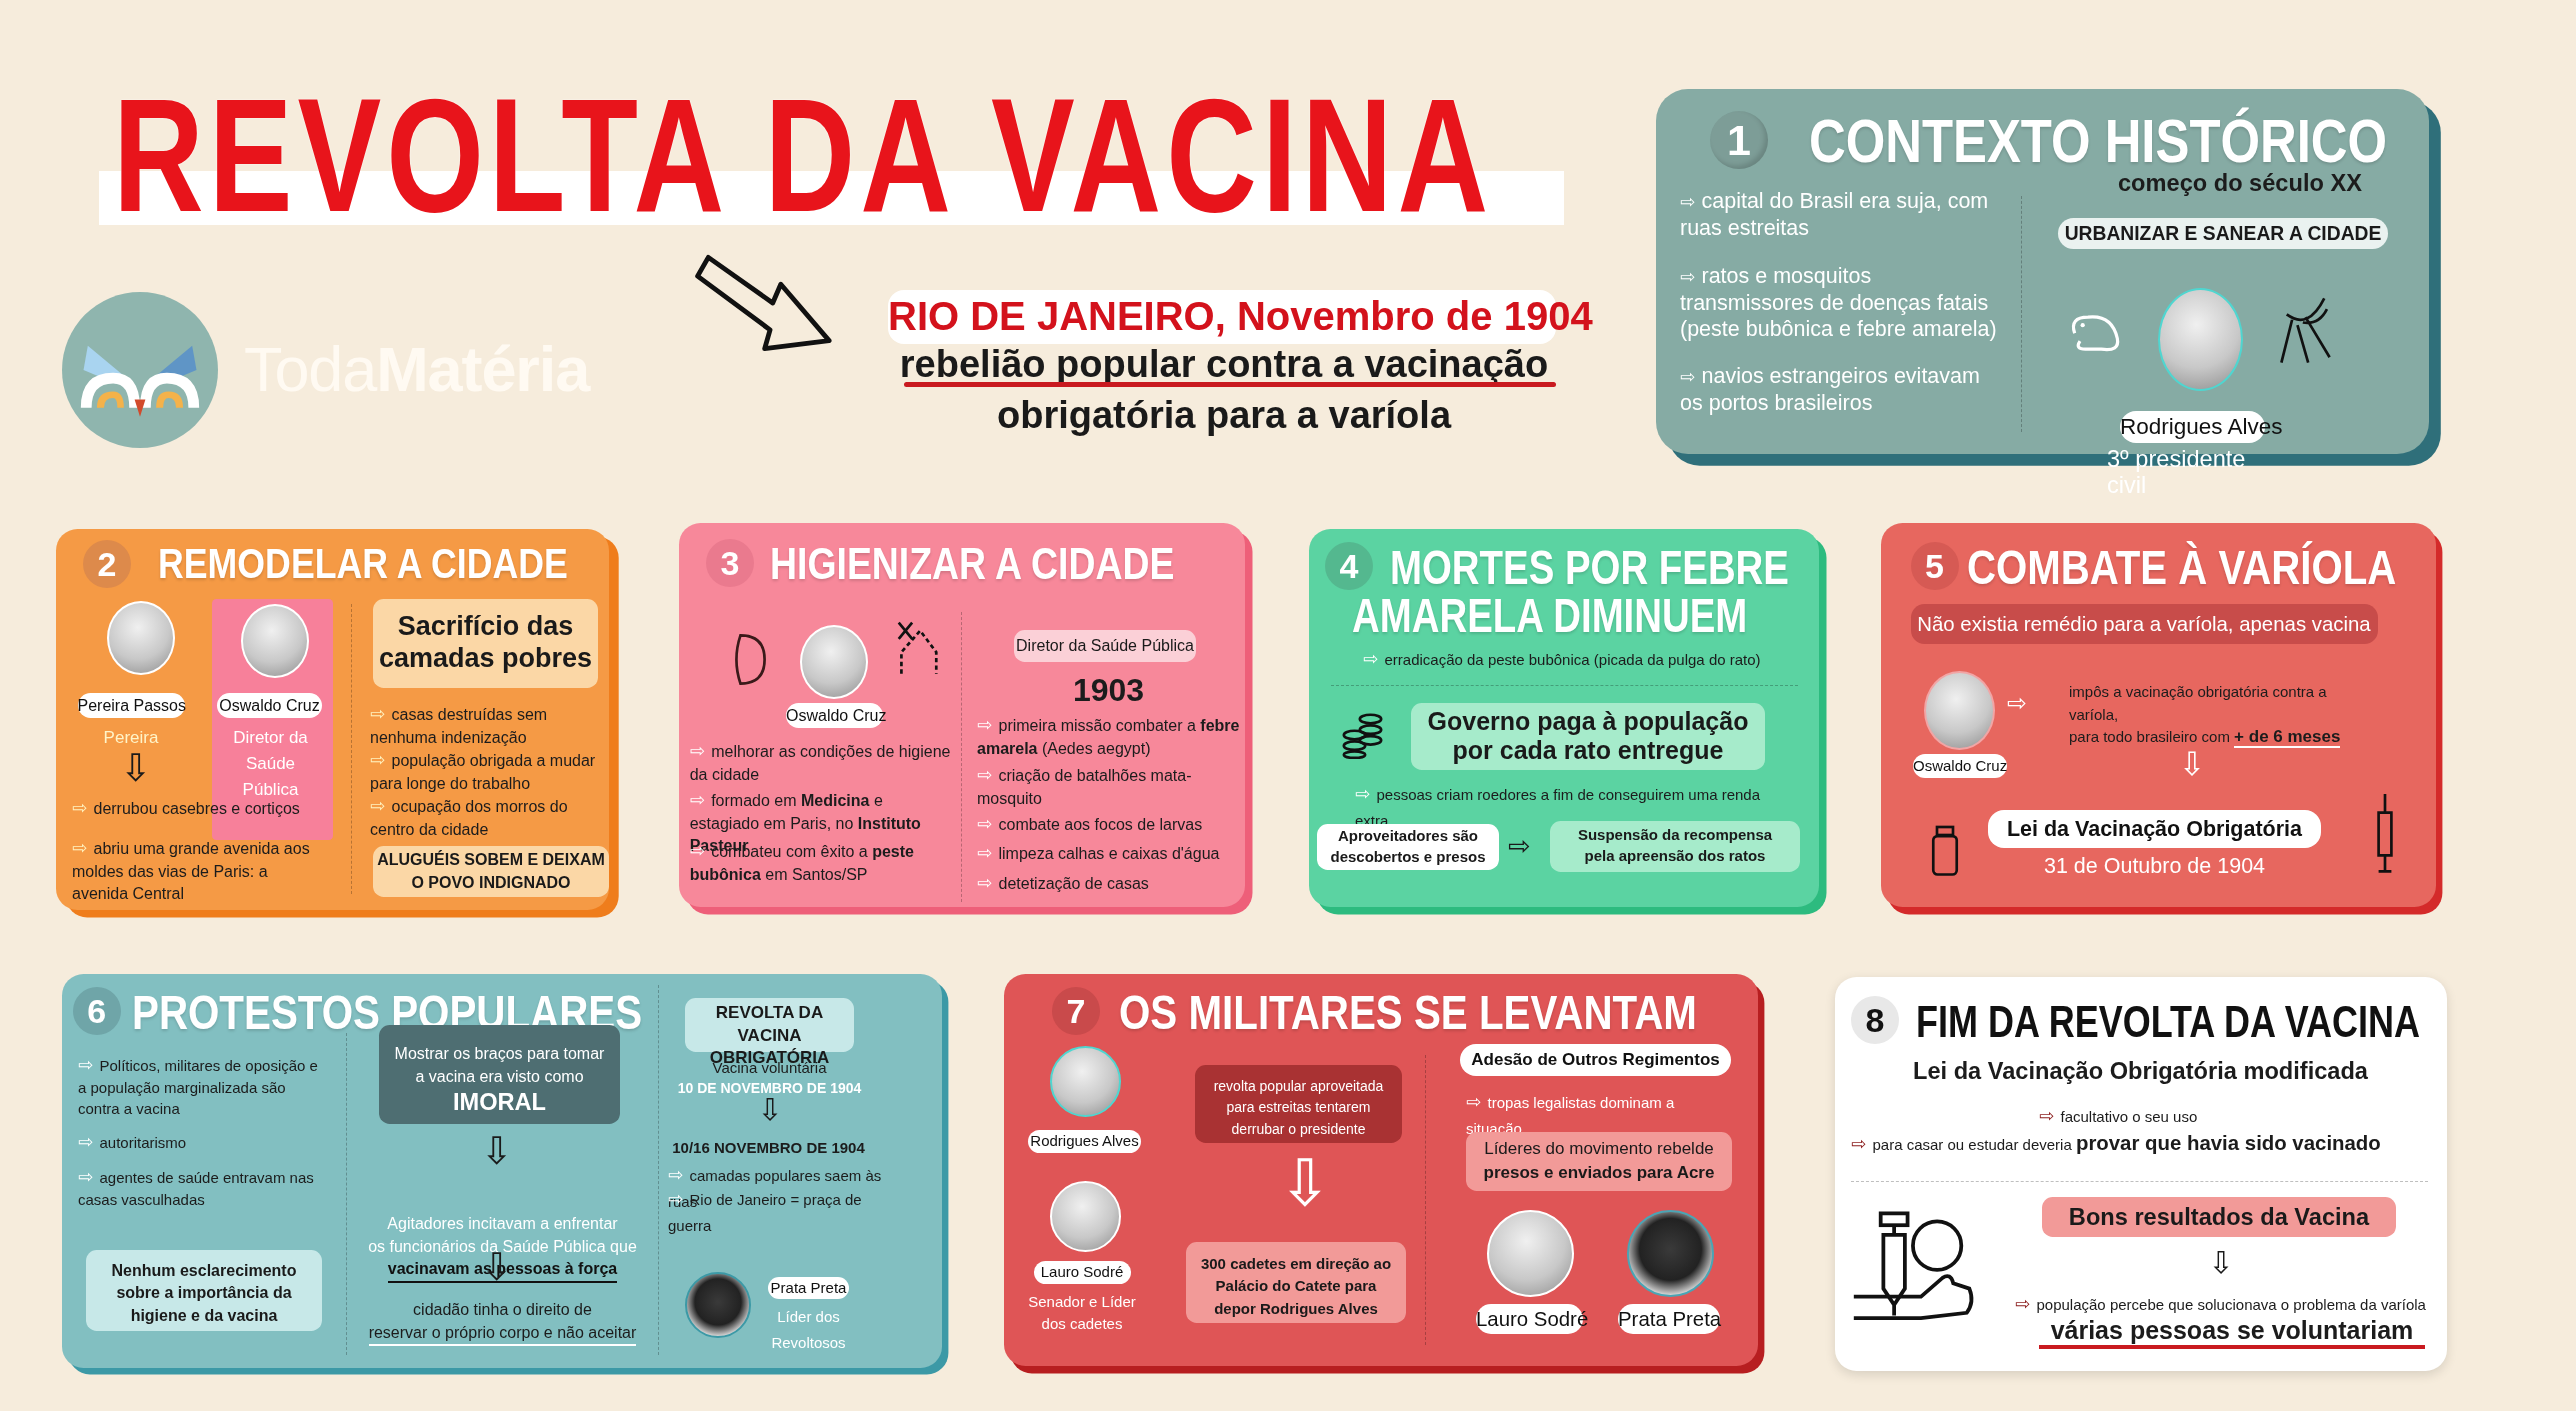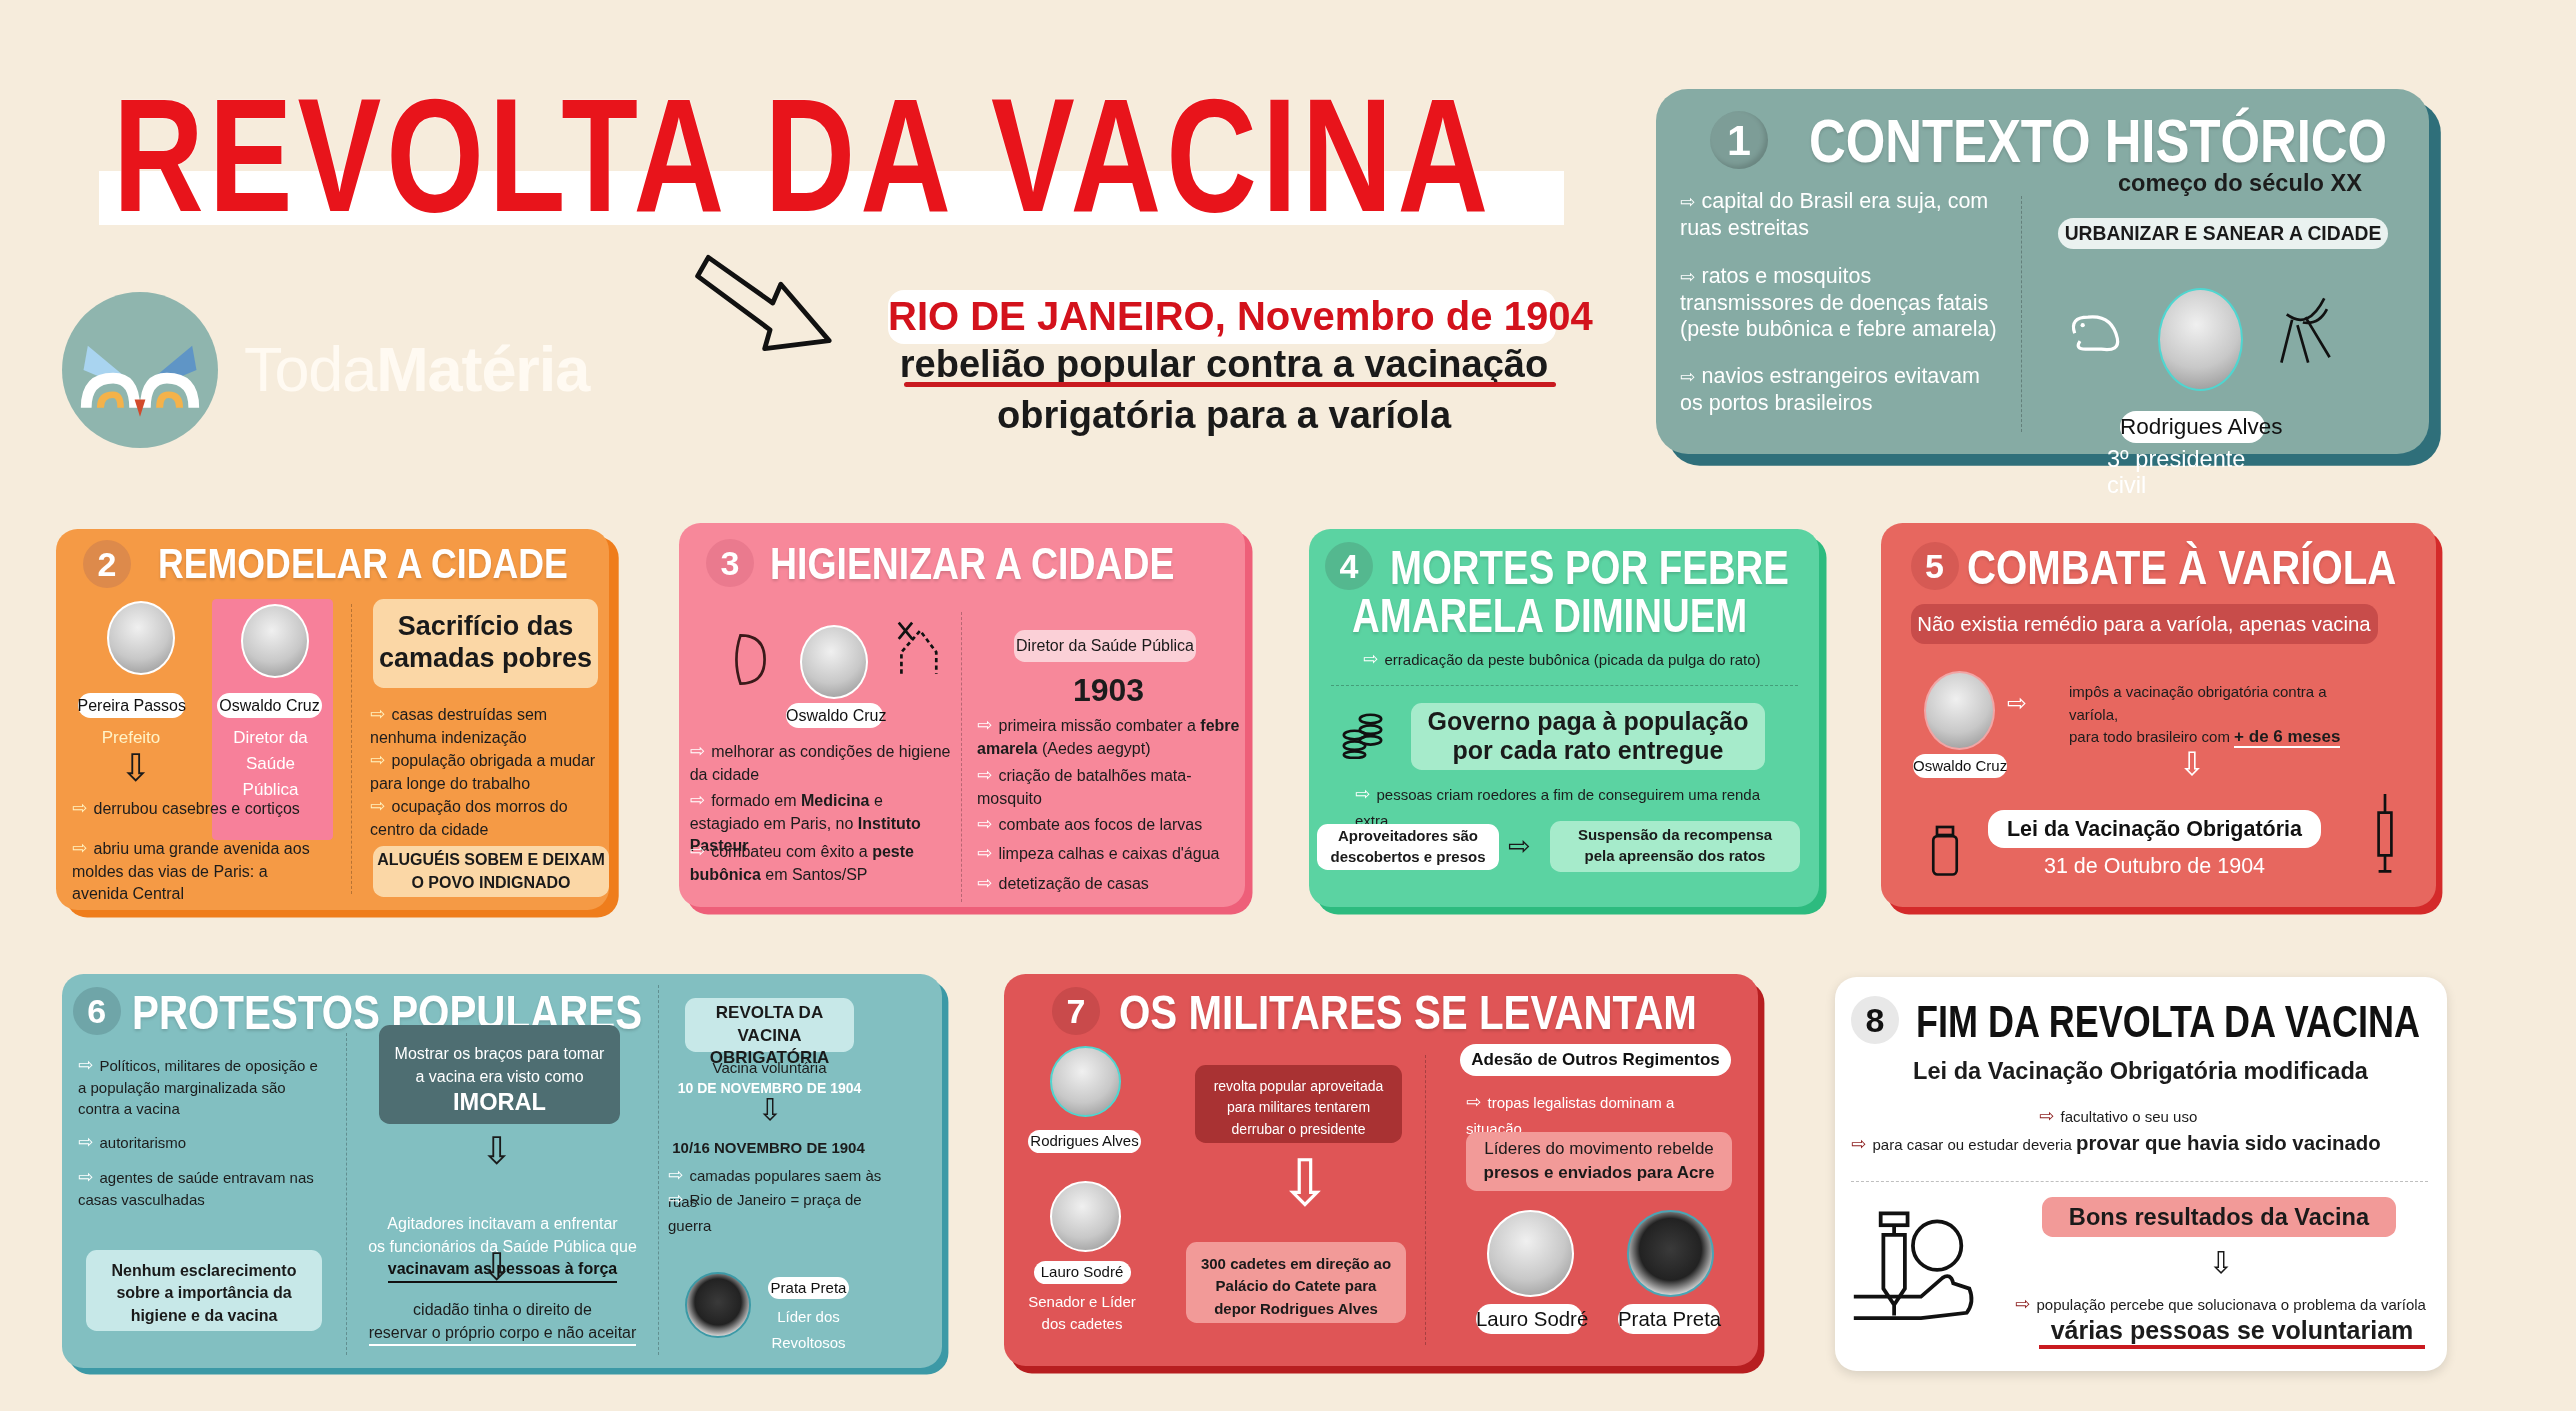--- a/index.html
+++ b/index.html
@@ -87,21 +87,21 @@
 </div>
 
 <div class="card" style="left:56px;top:529px;width:553px;height:381px;background:#f59a45;box-shadow:9.7px 7.5px 0 #ef7d1c;border-radius:21.5px;">
   <div class="num" style="left:27px;top:10.7px;width:48px;height:48px;line-height:48px;font-size:34px;background:#dd8a4b;">2</div>
   <div class="card-title" style="left:102px;top:10.7px;font-size:42px;transform:scaleX(0.85);transform-origin:left;">REMODELAR A CIDADE</div>
   <div class="abs" style="left:156px;top:70px;width:121px;height:241px;background:#f7809a;border-radius:4.3px;"></div>
   <div class="portrait" style="left:51px;top:72px;width:64px;height:70px;"></div>
   <div class="portrait" style="left:185px;top:75px;width:64px;height:70px;"></div>
   <div class="name-tag" style="left:21.5px;top:164px;width:107px;font-size:16px;line-height:25px;">Pereira Passos</div>
   <div class="name-tag" style="left:161px;top:164px;width:105px;font-size:16px;line-height:25px;">Oswaldo Cruz</div>
-  <div class="txt wtxt" style="left:21.5px;top:196px;width:107px;text-align:center;font-size:17px;color:#fff4c8;">Prefeito</div>
+  <div class="txt wtxt" style="left:21.5px;top:196px;width:107px;text-align:center;font-size:17px;color:#fff4c8;">Pereira</div>
   <div class="txt wtxt" style="left:166px;top:196px;width:97px;text-align:center;font-size:17px;">Diretor da Saúde Pública</div>
   <div class="down-arrow" style="left:64px;top:220px;width:32px;">⇩</div>
   <div class="txt" style="left:16px;top:268px;width:247px;font-size:16px;line-height:22.5px;"><span class="bullet" style="color:#fff3c0">⇨</span><span>derrubou casebres e cortiços</span></div>
   <div class="txt" style="left:16px;top:308px;width:247px;font-size:16px;line-height:22.5px;"><span class="bullet" style="color:#fff3c0">⇨</span><span>abriu uma grande avenida aos moldes das vias de Paris: a avenida Central</span></div>
   <div class="dash-v" style="left:295px;top:75px;height:290px;"></div>
   <div class="pill b" style="left:317px;top:70px;width:225px;height:89px;background:#fbd7a6;font-size:27px;line-height:32px;padding-top:10.7px;box-sizing:border-box;">Sacrifício das camadas pobres</div>
   <div class="txt" style="left:314px;top:174px;width:231px;font-size:16px;line-height:22.5px;"><span class="bullet" style="color:#fff3c0">⇨</span><span>casas destruídas sem nenhuma indenização</span></div>
   <div class="txt" style="left:314px;top:220px;width:231px;font-size:16px;line-height:22.5px;"><span class="bullet" style="color:#fff3c0">⇨</span><span>população obrigada a mudar para longe do trabalho</span></div>
   <div class="txt" style="left:314px;top:266px;width:231px;font-size:16px;line-height:22.5px;"><span class="bullet" style="color:#fff3c0">⇨</span><span>ocupação dos morros do centro da cidade</span></div>
   <div class="pill b" style="left:317px;top:317px;width:236px;height:51px;background:#fbd7a6;font-size:16px;line-height:22.5px;padding-top:3.2px;box-sizing:border-box;">ALUGUÉIS SOBEM E DEIXAM O POVO INDIGNADO</div>
@@ -225,21 +225,21 @@
 </div>
 
 <div class="card" style="left:1004px;top:974px;width:754px;height:392px;background:#df5556;box-shadow:6.4px 7.5px 0 #b71e20;border-radius:21.5px;">
   <div class="num" style="left:48px;top:13.4px;width:48px;height:48px;line-height:48px;font-size:34px;background:#c94a4b;">7</div>
   <div class="card-title" style="left:115px;top:10.7px;font-size:48px;transform:scaleX(0.84);transform-origin:left;">OS MILITARES SE LEVANTAM</div>
   <div class="portrait" style="left:46px;top:72px;width:67px;height:67px;border-color:#4fd6d0;"></div>
   <div class="name-tag" style="left:24px;top:156px;width:113px;font-size:15px;line-height:22.5px;">Rodrigues Alves</div>
   <div class="portrait" style="left:46px;top:207px;width:67px;height:67px;"></div>
   <div class="name-tag" style="left:29.5px;top:287px;width:97px;font-size:15px;line-height:22.5px;">Lauro Sodré</div>
   <div class="txt wtxt" style="left:21.5px;top:317px;width:113px;text-align:center;font-size:15px;line-height:21.5px;">Senador e Líder dos cadetes</div>
-  <div class="pill wtxt" style="left:191px;top:91px;width:207px;height:78px;background:#a93233;font-size:14px;line-height:21.5px;padding:10.7px 16px;box-sizing:border-box;">revolta popular aproveitada para militares tentarem derrubar o presidente</div>
+  <div class="pill wtxt" style="left:191px;top:91px;width:207px;height:78px;background:#a93233;font-size:14px;line-height:21.5px;padding:10.7px 16px;box-sizing:border-box;">revolta popular aproveitada para estreitas tentarem derrubar o presidente</div>
   <div class="down-arrow wtxt" style="left:274px;top:177px;width:43px;font-size:64px;">⇩</div>
   <div class="pill b" style="left:182px;top:268px;width:220px;height:81px;background:#f29a98;font-size:15px;line-height:22.5px;padding:10.7px 10.7px;box-sizing:border-box;">300 cadetes em direção ao Palácio do Catete para depor Rodrigues Alves</div>
   <div class="dash-v" style="left:421px;top:81px;height:290px;"></div>
   <div class="name-tag b" style="left:456px;top:70px;width:271px;height:32px;line-height:32px;font-size:17px;">Adesão de Outros Regimentos</div>
   <div class="txt wtxt" style="left:462px;top:115px;width:268px;font-size:15px;"><span class="bullet">⇨</span><span>tropas legalistas dominam a situação</span></div>
   <div class="pill" style="left:462px;top:158px;width:266px;height:59px;background:#f29a98;font-size:17px;line-height:23.6px;padding-top:5.4px;box-sizing:border-box;">
     <div>Líderes do movimento rebelde</div>
     <div class="b">presos e enviados para Acre</div>
   </div>
   <div class="portrait" style="left:483px;top:236px;width:83px;height:83px;"></div>

